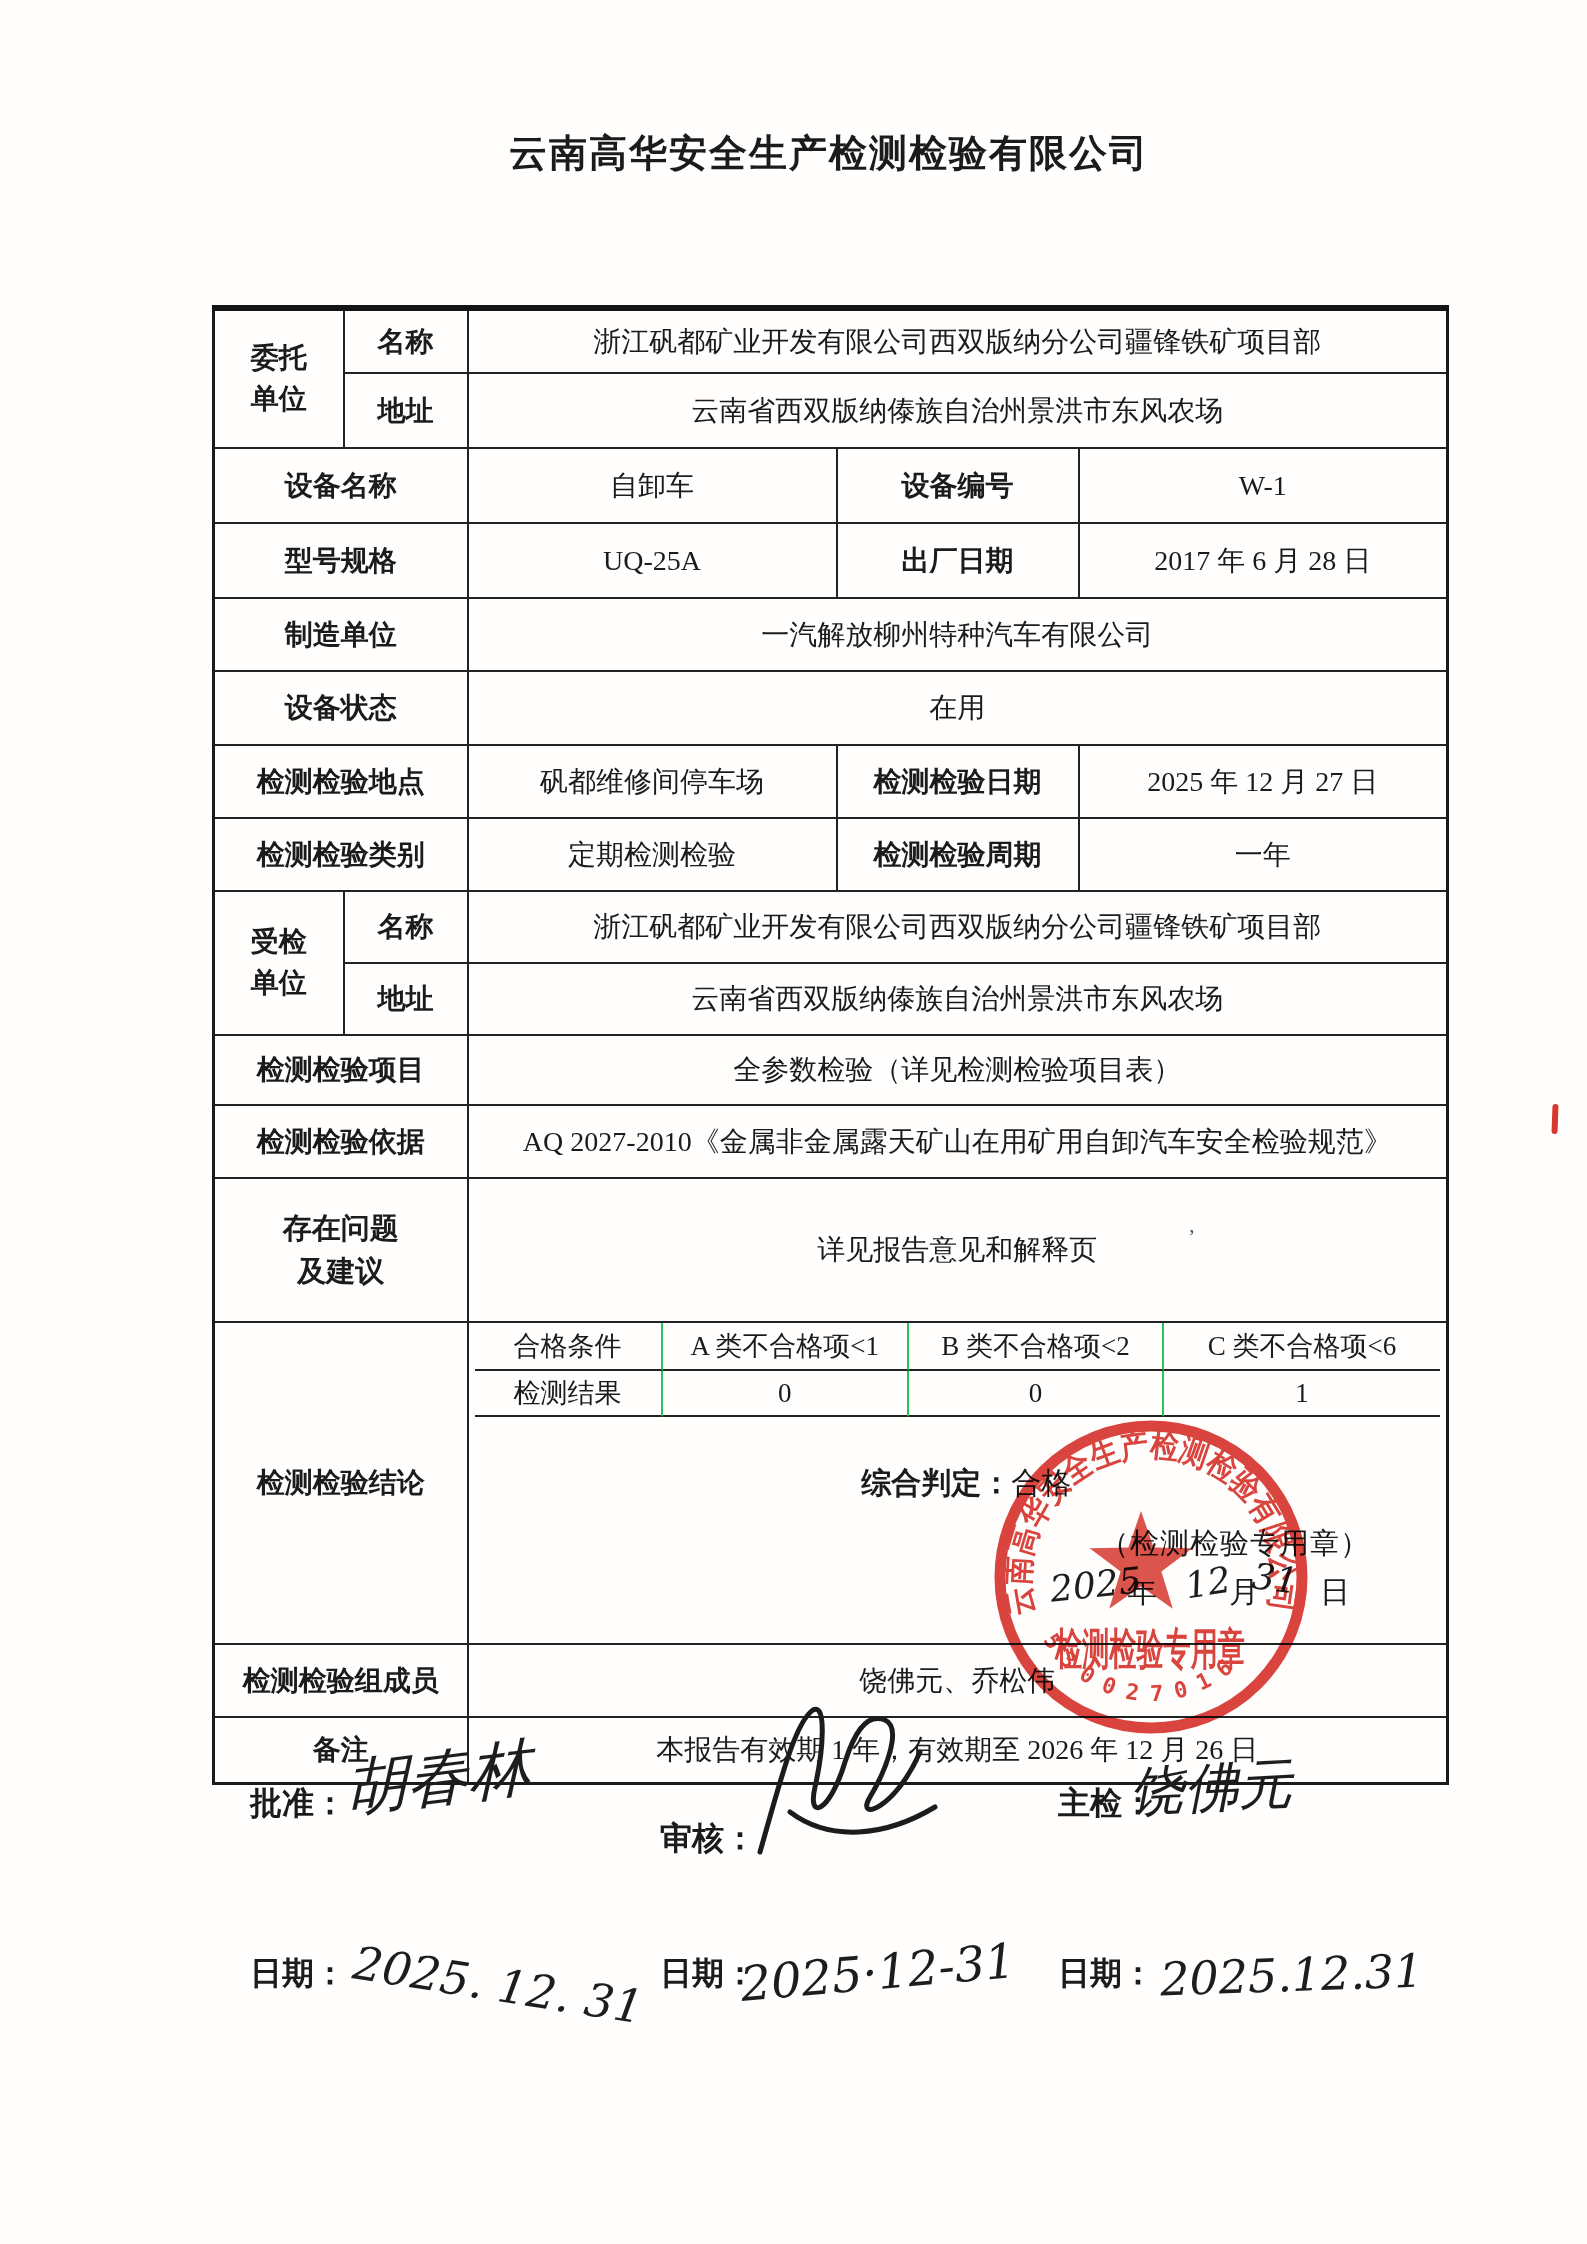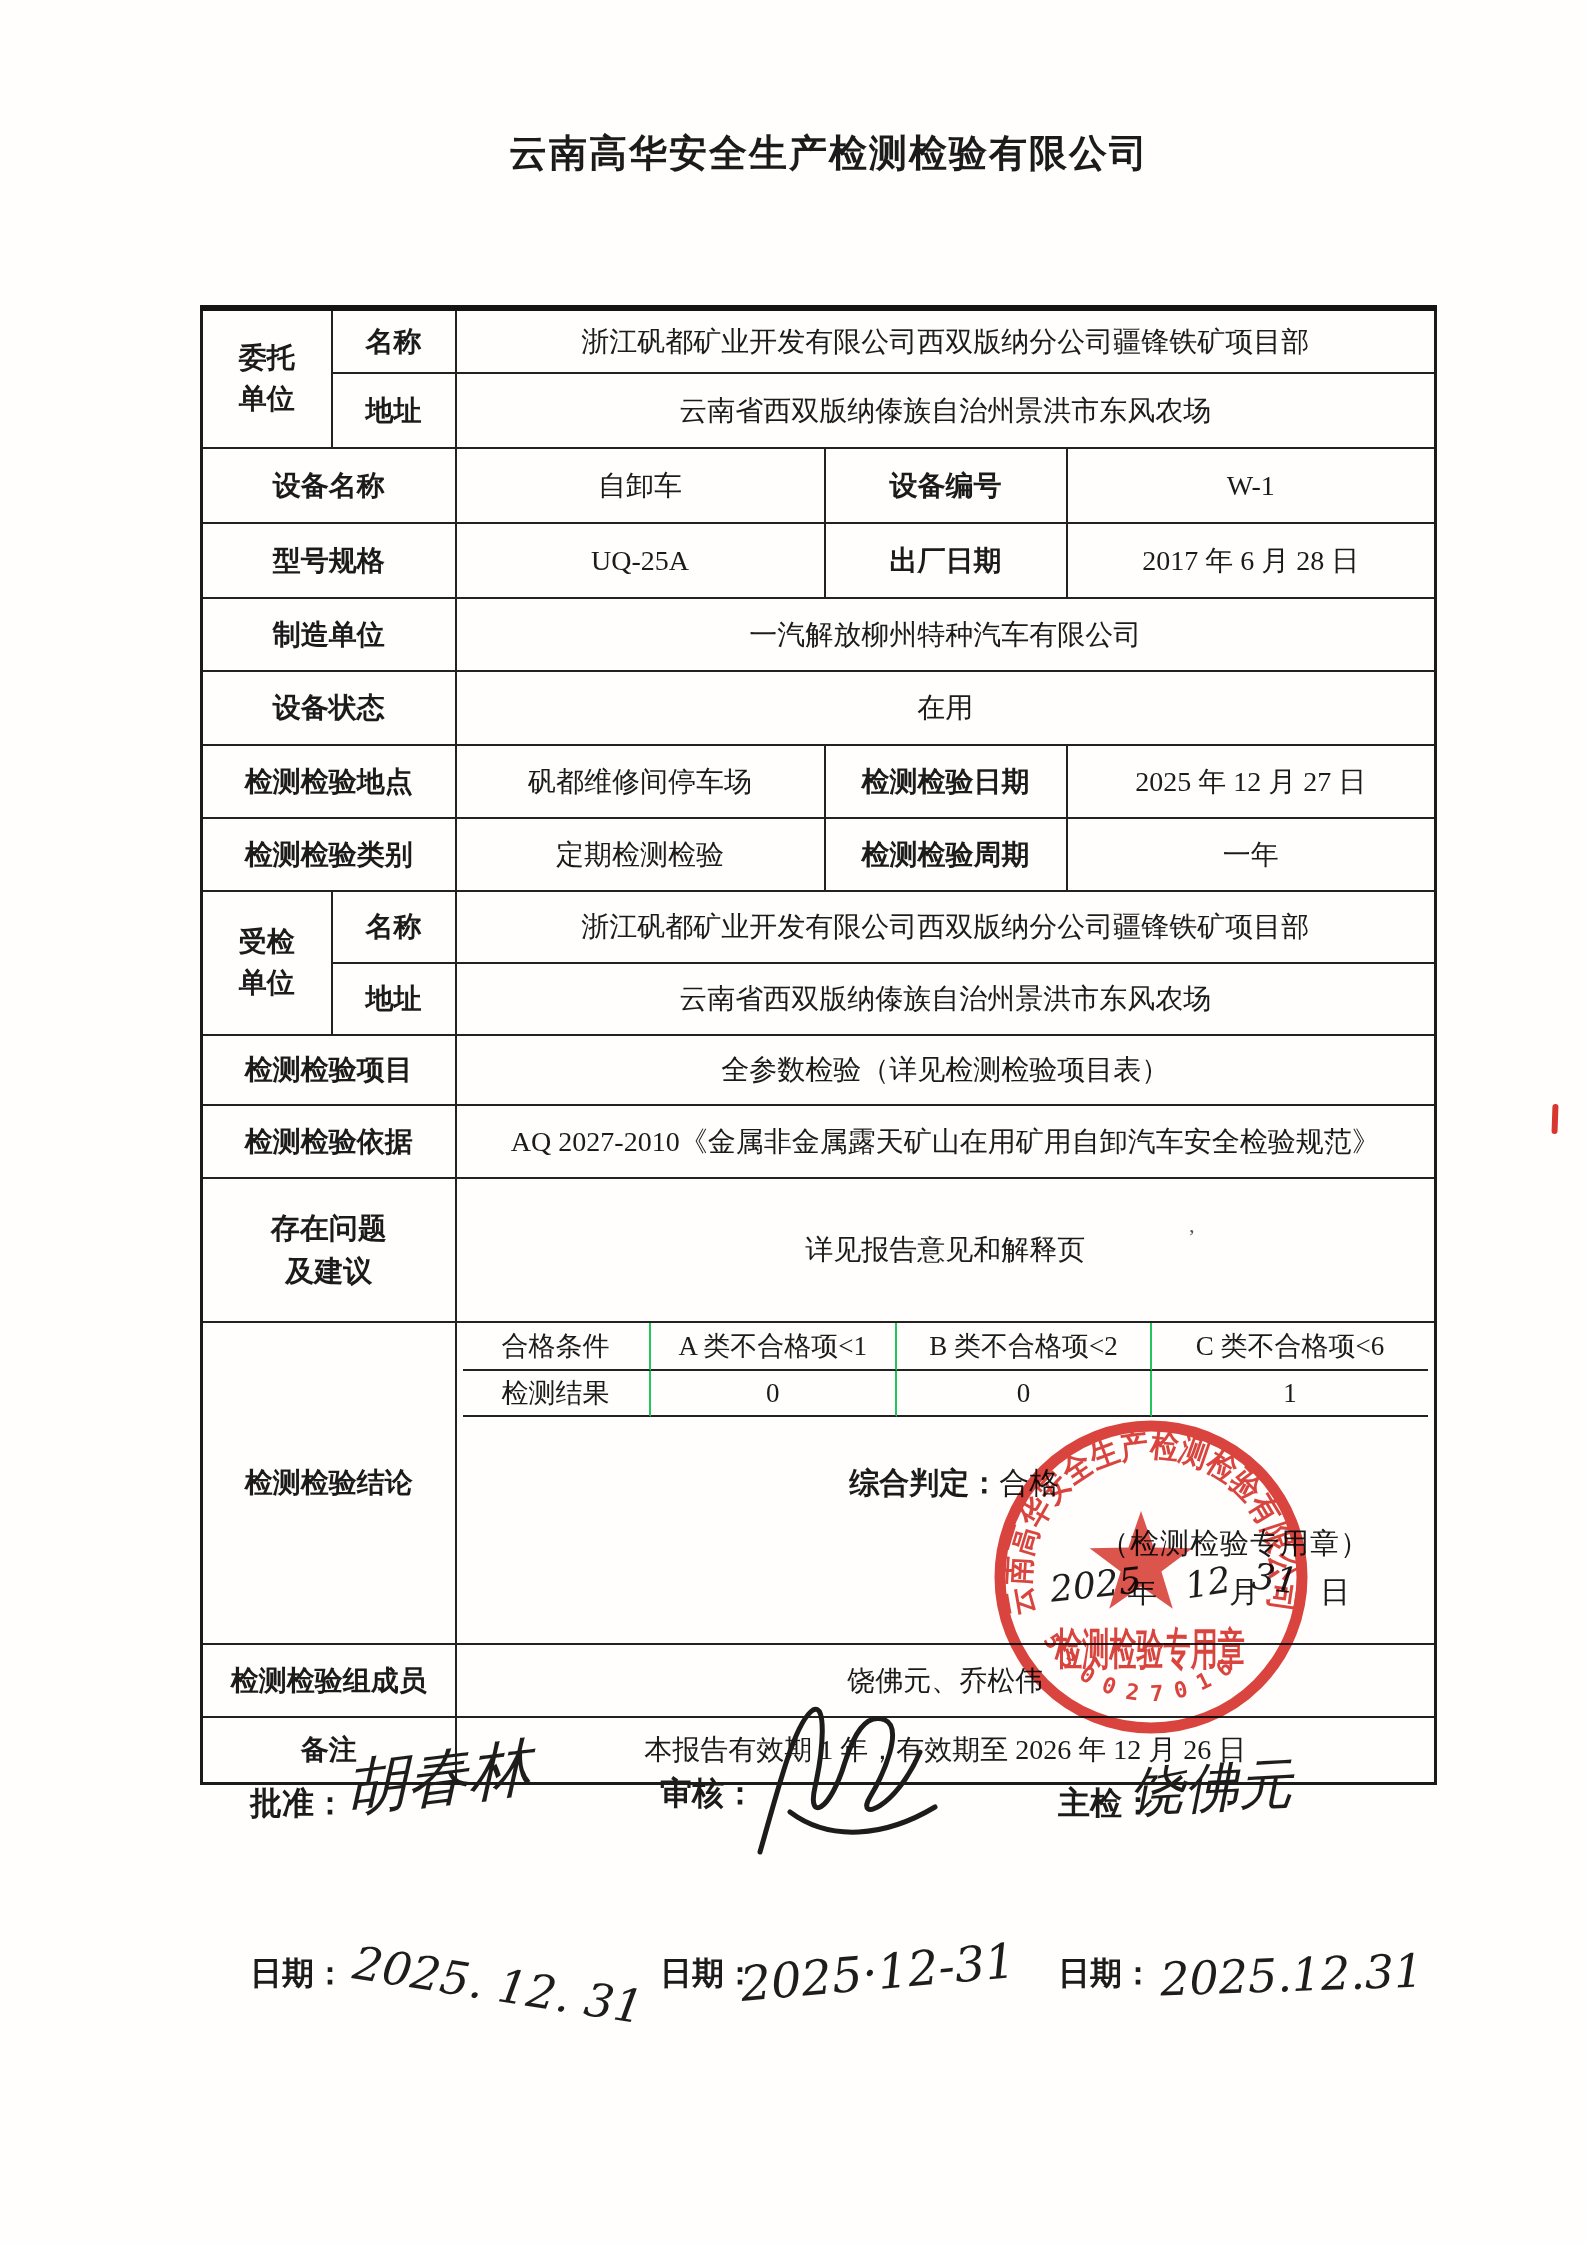--- a/index.html
+++ b/index.html
@@ -6,21 +6,21 @@
   .page{position:relative;width:1587px;height:2244px;background:#fffefd;overflow:hidden;
         font-family:"Liberation Serif", serif;color:#1b1b1b;}
   .hdr{position:absolute;left:212px;width:1234px;text-align:center;}
   .hdr-company{top:128px;font-size:38px;font-weight:bold;letter-spacing:2px;}
   .hdr-title{top:186px;font-size:50px;font-weight:bold;letter-spacing:1px;}
   .repline{position:absolute;left:212px;top:256px;width:1234px;font-size:32px;font-weight:bold;}
   .repline .left{float:left;}
   .repline .right{float:right;}
   .repline .gap{display:inline-block;width:46px;}
 
-  table.main{position:absolute;left:200px;top:305px;width:1234px;border-collapse:collapse;table-layout:fixed;
+  table.main{position:absolute;left:212px;top:305px;width:1234px;border-collapse:collapse;table-layout:fixed;
              border:3px solid #1b1b1b;border-top:6px solid #141414;padding-left:48px;}
   table.main td{border:2px solid #222;text-align:center;vertical-align:middle;
                 font-size:28px;padding:0 6px;overflow:hidden;}
   td.lbl{font-weight:bold;font-size:29px;}
   .twoL{width:2.5em;margin:0 auto;line-height:1.45;word-break:break-all;}
   .fourL{width:4.6em;margin:0 auto;line-height:1.5;word-break:break-all;font-weight:bold;font-size:29px;}
 
   td.concl{padding:0;vertical-align:top;}
   .cg{display:grid;grid-template-columns:191fr 250fr 259fr 280fr;}
   .cg > div{border-right:2px solid #22c55e;border-bottom:2px solid #222;
@@ -180,21 +180,21 @@
       <textPath href="#digPath" textLength="220" lengthAdjust="spacing">530027016</textPath>
     </text>
   </svg>
 
   <div class="redtick"></div>
   <div class="stray">’</div>
 
   <div class="ft-lbl" style="left:250px;top:1782px;">批准：</div>
   <div class="sig hw sig-name" style="left:345px;top:1736px;transform:rotate(-7deg) skewX(-6deg);">胡春林</div>
 
-  <div class="ft-lbl" style="left:660px;top:1772px;">审核：</div>
+  <div class="ft-lbl" style="left:660px;top:1817px;">审核：</div>
   <svg class="sig" style="left:735px;top:1692px;" width="215" height="185" viewBox="0 0 215 185">
     <path d="M 25,160 C 45,90 60,30 78,18 C 92,10 88,60 80,95 C 72,130 95,120 110,70 C 118,45 130,20 150,28
              C 168,36 150,80 135,105 C 120,130 160,118 185,60 M 55,120 C 95,150 150,145 200,115" fill="none" stroke="#1c1c1c" stroke-width="5" stroke-linecap="round"></path>
   </svg>
 
   <div class="ft-lbl" style="left:1058px;top:1782px;">主检：</div>
   <div class="sig hw" style="left:1130px;top:1752px;font-size:54px;transform:rotate(-3deg);">饶佛元</div>
 
   <div class="ft-lbl" style="left:250px;top:1952px;">日期：</div>
   <div class="sig hw" style="left:352px;top:1958px;font-size:46px;transform:rotate(9deg);">2025. 12. 31</div>

